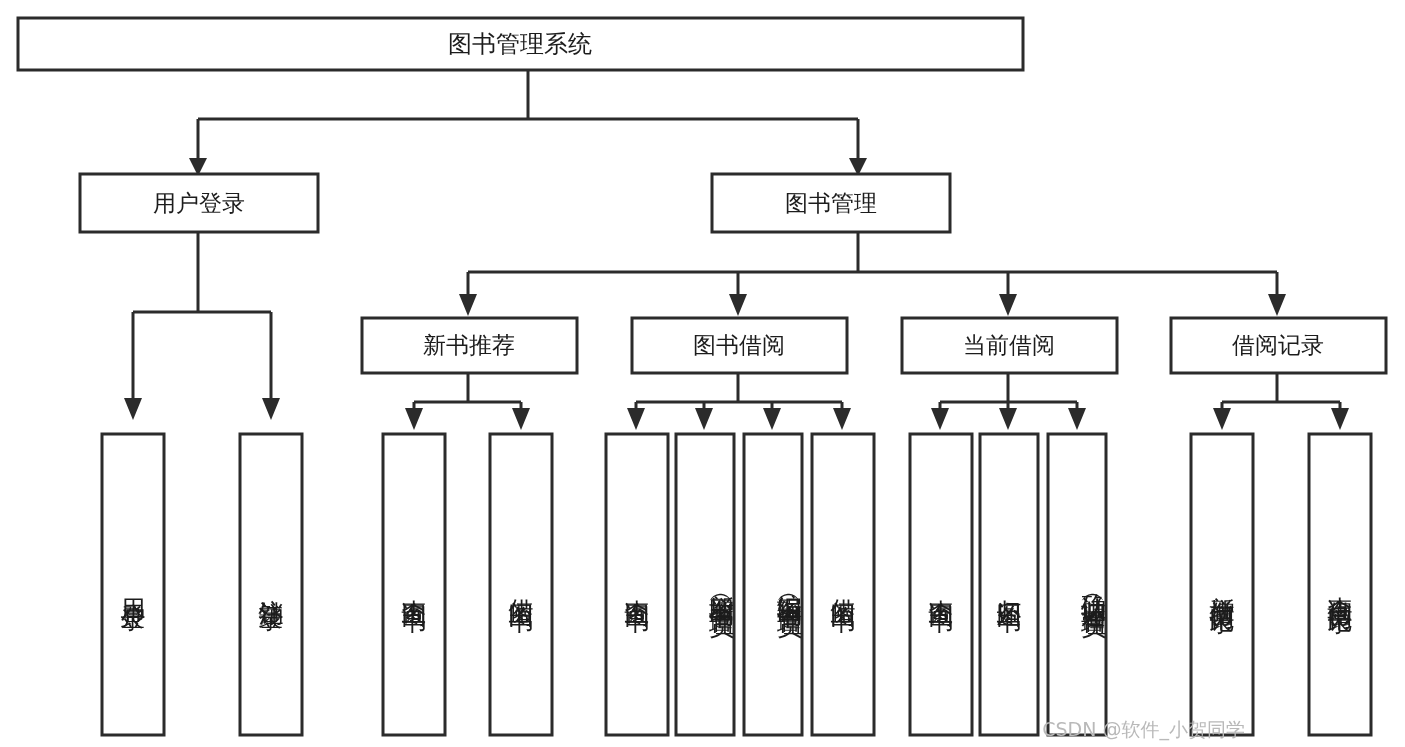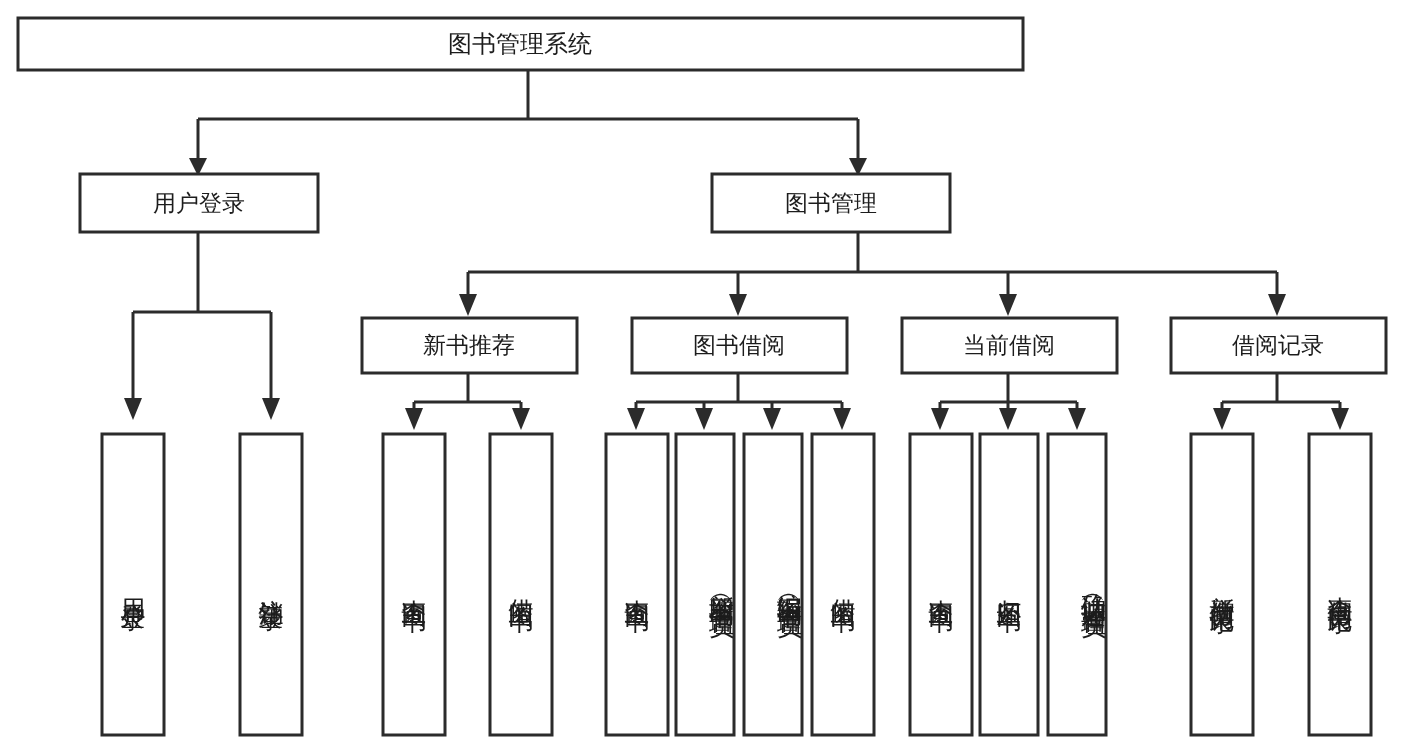--- a/index.html
+++ b/index.html
@@ -223,13 +223,14 @@
   <div class="vlabel" style="left:744px;top:434px;width:58px;height:301px;display:flex;align-items:flex-start;justify-content:center;padding-top:6px;box-sizing:border-box;">编辑图书（管理员）</div>
   <div class="vlabel" style="left:812px;top:434px;width:62px;height:301px;display:flex;align-items:center;justify-content:center;">借阅图书</div>
 
   <div class="vlabel" style="left:910px;top:434px;width:62px;height:301px;display:flex;align-items:center;justify-content:center;">查询图书</div>
   <div class="vlabel" style="left:980px;top:434px;width:58px;height:301px;display:flex;align-items:center;justify-content:center;">归还图书</div>
   <div class="vlabel" style="left:1048px;top:434px;width:58px;height:301px;display:flex;align-items:flex-start;justify-content:center;padding-top:6px;box-sizing:border-box;">确认归还（管理员）</div>
 
   <div class="vlabel" style="left:1191px;top:434px;width:62px;height:301px;display:flex;align-items:center;justify-content:center;">新增借阅记录</div>
   <div class="vlabel" style="left:1309px;top:434px;width:62px;height:301px;display:flex;align-items:center;justify-content:center;">查询借阅记录</div>
 
+  <div class="watermark">CSDN @软件_小贺同学</div>
 </div>
 
 </body></html>

